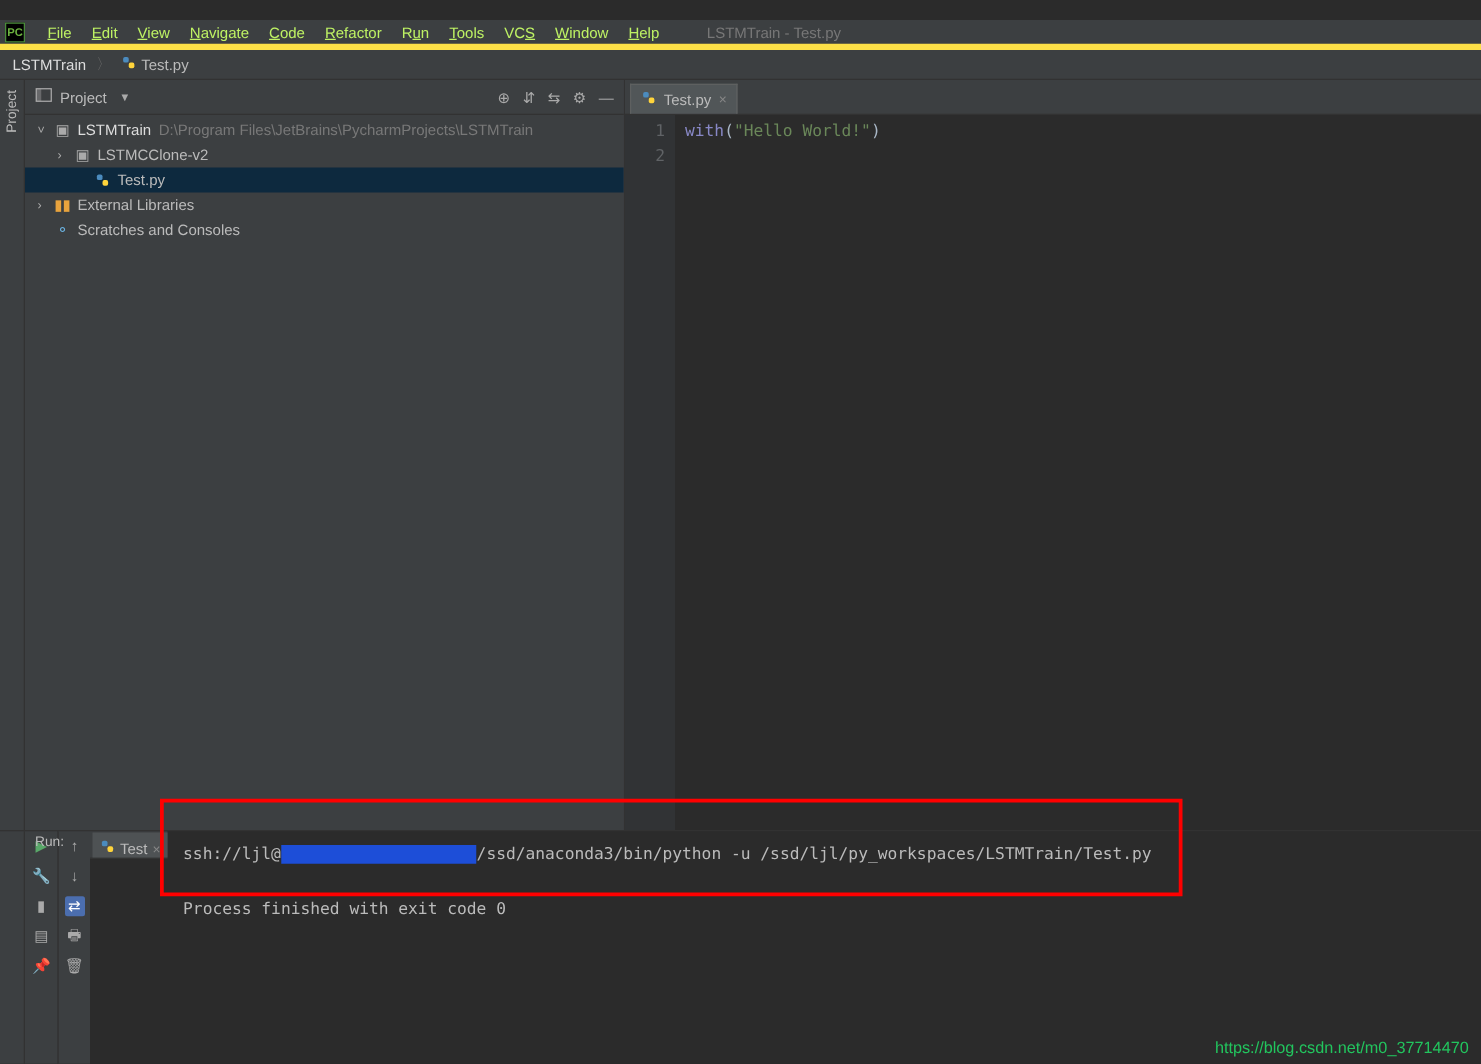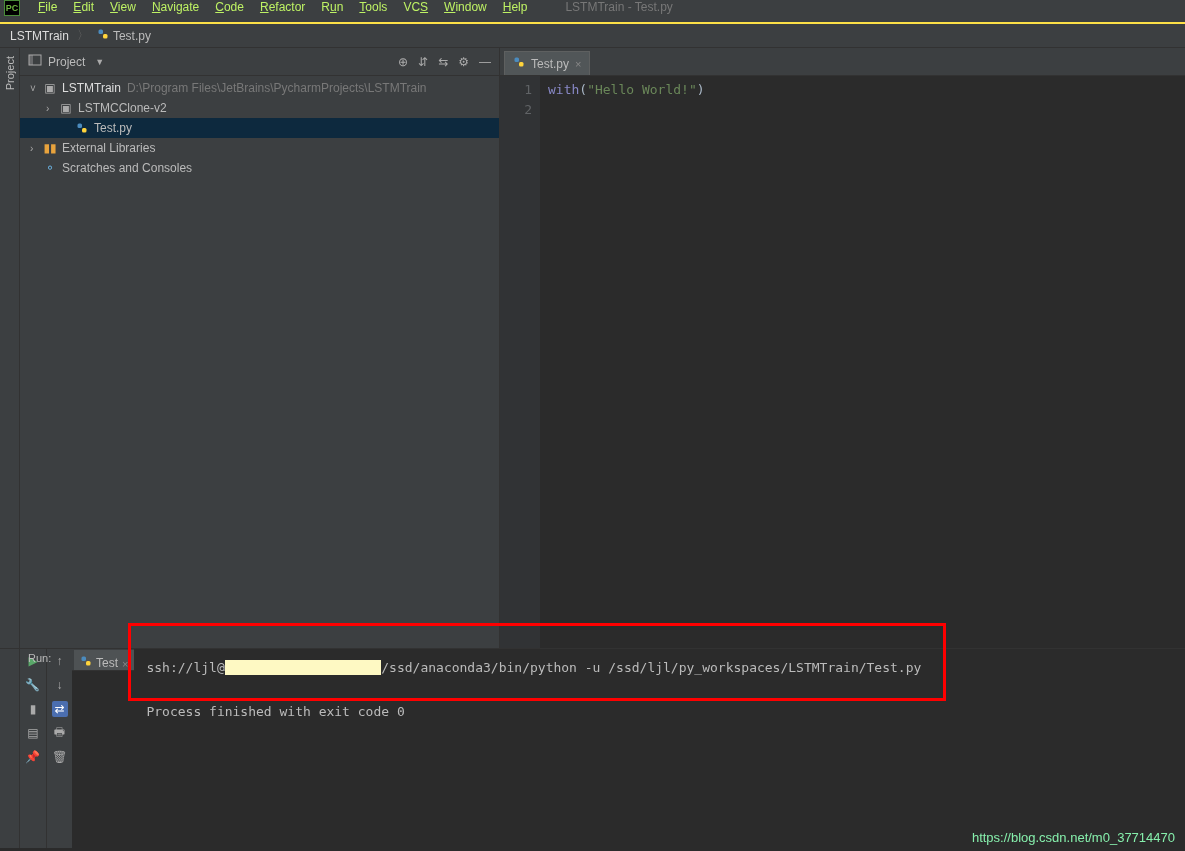--- a/index.html
+++ b/index.html
@@ -1,17 +1,17 @@
 <!DOCTYPE html>
 <html><head>
 <meta charset="utf-8">
 <style>
 * { margin: 0; padding: 0; box-sizing: border-box; }
 body { font-family: "Segoe UI", Arial, sans-serif; font-size: 12px; background: #2b2b2b; color: #bbbbbb; width: 1185px; height: 851px; overflow: hidden; position: relative; }
-.menubar { height: 24px; background: #3c3f41; display: flex; padding: 0 4px; border-bottom: 2px solid #fde047; }
+.menubar { height: 24px; background: #3c3f41; display: flex; align-items: center; padding: 0 4px; border-bottom: 5px solid #fde047; margin-top: 16px; }
 .app-icon { width: 16px; height: 16px; background: #000; border: 1px solid #4a8c3a; color: #6cb33f; font-size: 9px; font-weight: bold; display: flex; align-items: center; justify-content: center; margin-right: 10px; }
 .menu-item { padding: 0 8px; color: #bef264; cursor: pointer; }
 .menu-item .mn { text-decoration: underline; }
 .title-text { color: #777; margin-left: 30px; }
 .breadcrumb { height: 24px; background: #3c3f41; display: flex; align-items: center; padding: 0 10px; border-bottom: 1px solid #323232; }
 .crumb { display: flex; align-items: center; gap: 4px; margin-right: 8px; }
 .crumb-sep { color: #666; margin-right: 8px; }
 .main-area { display: flex; height: 600px; }
 .left-strip { width: 20px; background: #3c3f41; border-right: 1px solid #323232; display: flex; flex-direction: column; align-items: center; }
 .vtext { writing-mode: vertical-rl; transform: rotate(180deg); padding: 8px 2px; color: #bbbbbb; font-size: 11px; }
@@ -46,22 +46,22 @@
 .run-toolbar { width: 26px; background: #3c3f41; display: flex; flex-direction: column; align-items: center; padding-top: 4px; gap: 8px; }
 .run-tool { width: 16px; height: 16px; display: flex; align-items: center; justify-content: center; cursor: pointer; color: #aaa; }
 .play-icon { color: #59a869; }
 .run-toolbar2 { width: 26px; background: #3c3f41; display: flex; flex-direction: column; align-items: center; padding-top: 4px; gap: 8px; border-left: 1px solid #323232; }
 .run-content { flex: 1; display: flex; position: relative; }
 .run-tabs { height: 22px; background: #3c3f41; display: flex; align-items: center; border-bottom: 1px solid #323232; }
 .run-label { color: #bbbbbb; padding: 0 8px; font-size: 11px; position: absolute; left: -52px; top: 3px; }
 .run-tab { display: flex; align-items: flex-end; gap: 4px; padding: 0 6px; height: 20px; background: #4e5254; margin-left: 2px; }
 .console { flex: 1; font-family: "Consolas", monospace; font-size: 13px; padding: 8px 12px; color: #bbbbbb; line-height: 22px; position: relative; }
 .redbox { position: absolute; border: 3px solid #ff0000; pointer-events: none; }
-.redacted { background: #fef9c3; color: transparent; }
-.watermark { position: absolute; bottom: 6px; right: 10px; color: #86efac; font-size: 13px; }
+.redacted { background: #1d4ed8; color: transparent; }
+.watermark { position: absolute; bottom: 6px; right: 10px; color: #22c55e; font-size: 13px; }
 .proj-icon svg { width: 14px; height: 14px; }
 .sel-highlight { background: #4b6eaf; color: #fff; }
 .dropdown-arrow { color: #aaa; font-size: 9px; margin-left: 4px; }
 </style>
 </head>
 <body>
 
 <div class="menubar">
   <div class="app-icon">PC</div>
   <div class="menu-item"><span class="mn">F</span>ile</div>

